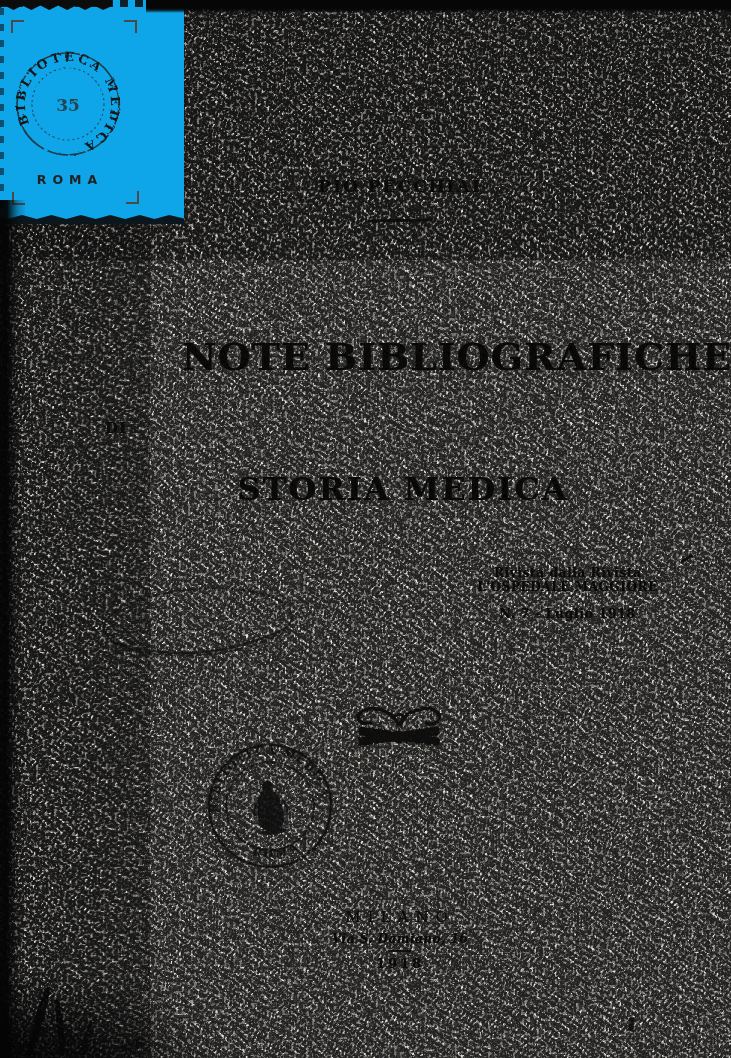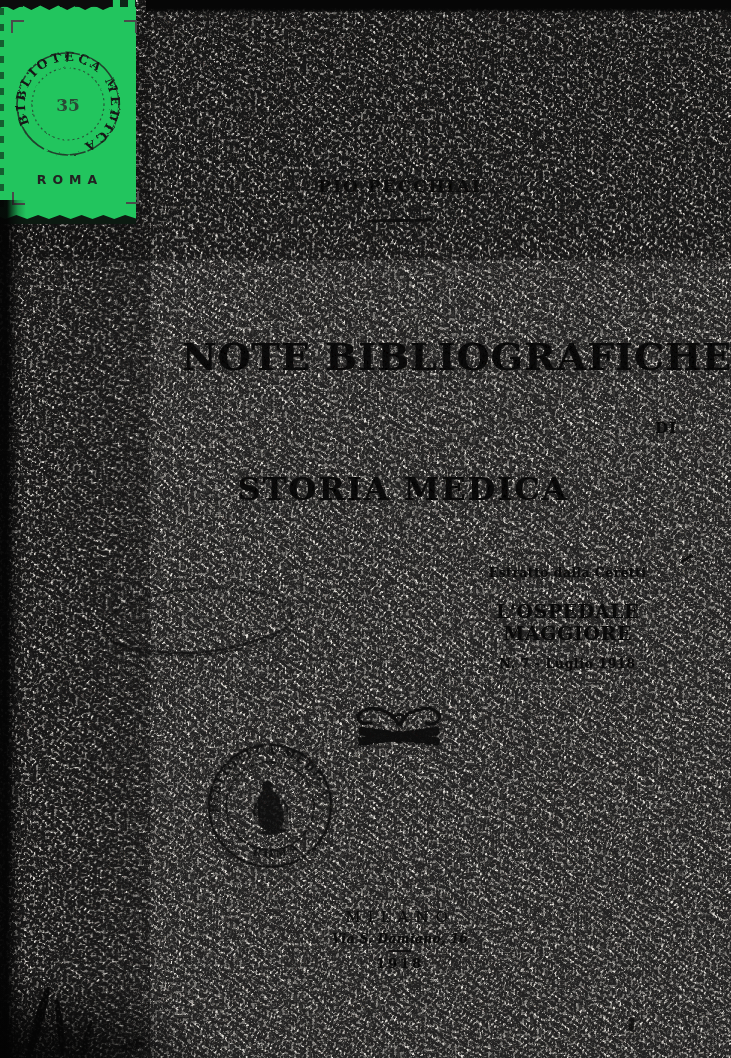--- a/index.html
+++ b/index.html
@@ -22,21 +22,21 @@
   .streak{z-index:7;background:rgba(5,5,5,.85);border-radius:45%;}
   .s1{left:34px;top:985px;width:8px;height:76px;transform:rotate(16deg);}
   .s2{left:57px;top:998px;width:6px;height:58px;transform:rotate(-7deg);background:rgba(5,5,5,.8);}
   .s3{left:84px;top:1020px;width:5px;height:40px;transform:rotate(14deg);background:rgba(5,5,5,.6);}
   .s4{left:120px;top:1040px;width:26px;height:10px;transform:rotate(-20deg);background:rgba(5,5,5,.45);}
   .speck-a{left:680px;top:557px;width:14px;height:3.2px;background:#151515;transform:rotate(-32deg);border-radius:2px;z-index:2;}
   .speck-b{left:629px;top:1018px;width:4.5px;height:13px;background:#151515;opacity:.85;transform:rotate(4deg);border-radius:2px;z-index:2;}
   .noise-svg{left:0;top:0;z-index:4;}
 
   
-  .label{position:absolute;left:0;top:0;width:136px;height:224px;background:#22c55e;z-index:6;}
+  .label{position:absolute;left:0;top:0;width:184px;height:224px;background:#0ea5e9;z-index:6;}
   .perf-top{position:absolute;left:0;top:0;width:100%;height:7px;
     background:repeating-linear-gradient(90deg,rgba(10,10,10,.85) 0 8px,rgba(10,10,10,0) 8px 15px);}
   .perf-top-heavy{position:absolute;left:0;top:0;width:112px;height:10px;background:#0c0c0c;
     clip-path:polygon(0% 0%,100% 0%,100% 60%,92% 100%,84% 55%,76% 100%,68% 55%,60% 100%,52% 55%,44% 100%,36% 55%,28% 100%,20% 55%,12% 100%,4% 55%,0% 80%);}
   .perf-bottom{position:absolute;left:0;bottom:0;width:100%;height:9px;background:#0b0b0b;opacity:.92;
     clip-path:polygon(0% 100%,100% 100%,100% 40%,92% 0%,84% 45%,76% 0%,68% 45%,60% 0%,52% 45%,44% 0%,36% 45%,28% 0%,20% 45%,12% 0%,4% 45%,0% 20%);}
   .perf-left{position:absolute;left:0;top:8px;width:4px;height:208px;
     background:repeating-linear-gradient(180deg,rgba(10,10,10,.55) 0 7px,rgba(10,10,10,0) 7px 16px);}
   .bracket{position:absolute;width:11px;height:11px;border:0 solid #4a4a4a;}
   .b-tl{left:11px;top:20px;border-top-width:2px;border-left-width:2px;}
@@ -47,27 +47,27 @@
   .label-roma{position:absolute;left:0;top:172px;width:140px;text-align:center;
     font:700 12.5px "DejaVu Sans","Liberation Sans",sans-serif;letter-spacing:6px;color:#222;}
 
   
   .ink{color:#000000;text-shadow:0.5px 0.4px 0 rgba(23,21,19,.55);}
   .author{position:absolute;left:250px;top:176px;width:300px;text-align:center;z-index:2;
     font-weight:700;font-size:17px;letter-spacing:2px;}
   .author-rule{position:absolute;left:368px;top:219px;width:64px;height:2.5px;background:#1c1c1c;transform:rotate(-1deg);z-index:2;}
   .main-title{position:absolute;left:68px;top:334px;width:664px;text-align:right;z-index:2;
     font-weight:700;font-size:38px;letter-spacing:1px;white-space:nowrap;}
-  .connector{position:absolute;left:105px;top:419px;width:572px;text-align:right;z-index:2;
+  .connector{position:absolute;left:105px;top:419px;width:572px;text-align:left;z-index:2;
     font-weight:700;font-size:15px;letter-spacing:1px;}
   .subtitle{position:absolute;left:105px;top:470px;width:596px;text-align:center;z-index:2;
     font-weight:700;font-size:32px;letter-spacing:2px;white-space:nowrap;}
   .extract{position:absolute;left:455px;top:565px;width:225px;text-align:center;z-index:2;}
   .extract .l1{font-weight:700;font-size:12.5px;letter-spacing:.4px;}
-  .extract .l2{font-weight:700;font-size:19px;letter-spacing:.6px;margin-top:20px;}
+  .extract .l2{font-weight:700;font-size:12px;letter-spacing:.6px;margin-top:0;}
   .extract .l3{font-weight:700;font-size:12.5px;letter-spacing:.6px;margin-top:12px;}
   .oval-stamp{position:absolute;left:92px;top:578px;z-index:2;}
   .ornament{position:absolute;left:350px;top:702px;z-index:2;}
   .hand-mark{position:absolute;left:357px;top:727px;z-index:2;}
   .round-stamp{position:absolute;left:202px;top:736px;z-index:2;}
 
   .imprint{position:absolute;left:150px;top:908px;width:500px;text-align:center;z-index:2;}
   .imprint .city{font-weight:400;font-size:15px;letter-spacing:7px;}
   .imprint .printer{font-weight:700;font-size:11.5px;letter-spacing:1px;font-variant:small-caps;margin-top:5px;}
   .imprint .address{font-style:italic;font-weight:700;font-size:12px;letter-spacing:.5px;margin-top:6px;}
@@ -82,21 +82,21 @@
   <div class="layer top-shade"></div>
 
   <div class="author ink">PIO PECCHIAI</div>
   <div class="author-rule"></div>
 
   <div class="main-title ink">NOTE BIBLIOGRAFICHE</div>
   <div class="connector ink">DI</div>
   <div class="subtitle ink">STORIA MEDICA</div>
 
   <div class="extract">
-    <div class="l1 ink">Estratto dalla Ceretti</div>
+    <div class="l1 ink">Rivista dalla Rivista</div>
     <div class="l2 ink">L'OSPEDALE MAGGIORE</div>
     <div class="l3 ink">N. 7 - Luglio 1918</div>
   </div>
 
   <svg class="oval-stamp" width="212" height="88" viewBox="0 0 212 88">
     <g transform="rotate(-4 106 44)" fill="none" stroke="#3a3a3a">
       <ellipse cx="106" cy="44" rx="94" ry="33" stroke-width="1.8" stroke-dasharray="34 3 22 2 48 3 30 2 60 3" opacity=".75"></ellipse>
       <path d="M18,58 Q106,92 194,56" stroke-width="2.6" opacity=".85"></path>
       <path d="M60,38 q10,8 22,6 m14,4 q8,6 16,3 m-60,10 q6,5 12,4" stroke-width="1.6" opacity=".4"></path>
       <path d="M120,50 l6,3 m14,-2 l5,4" stroke-width="2" opacity=".5"></path>

